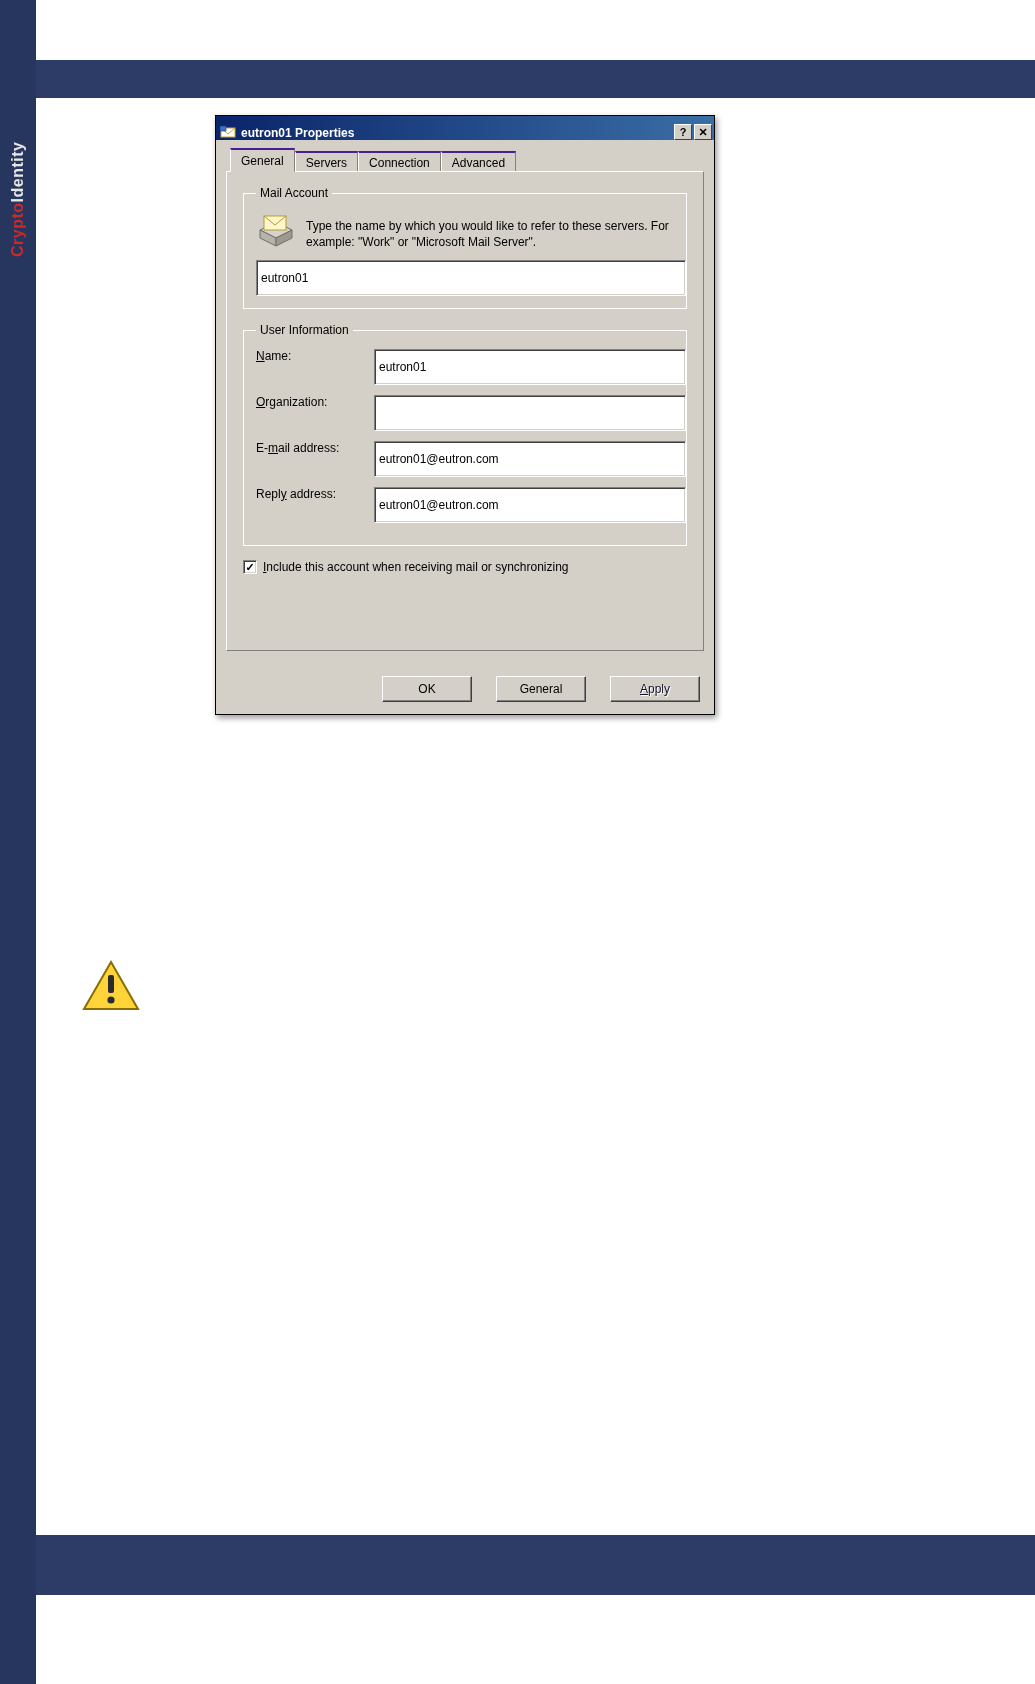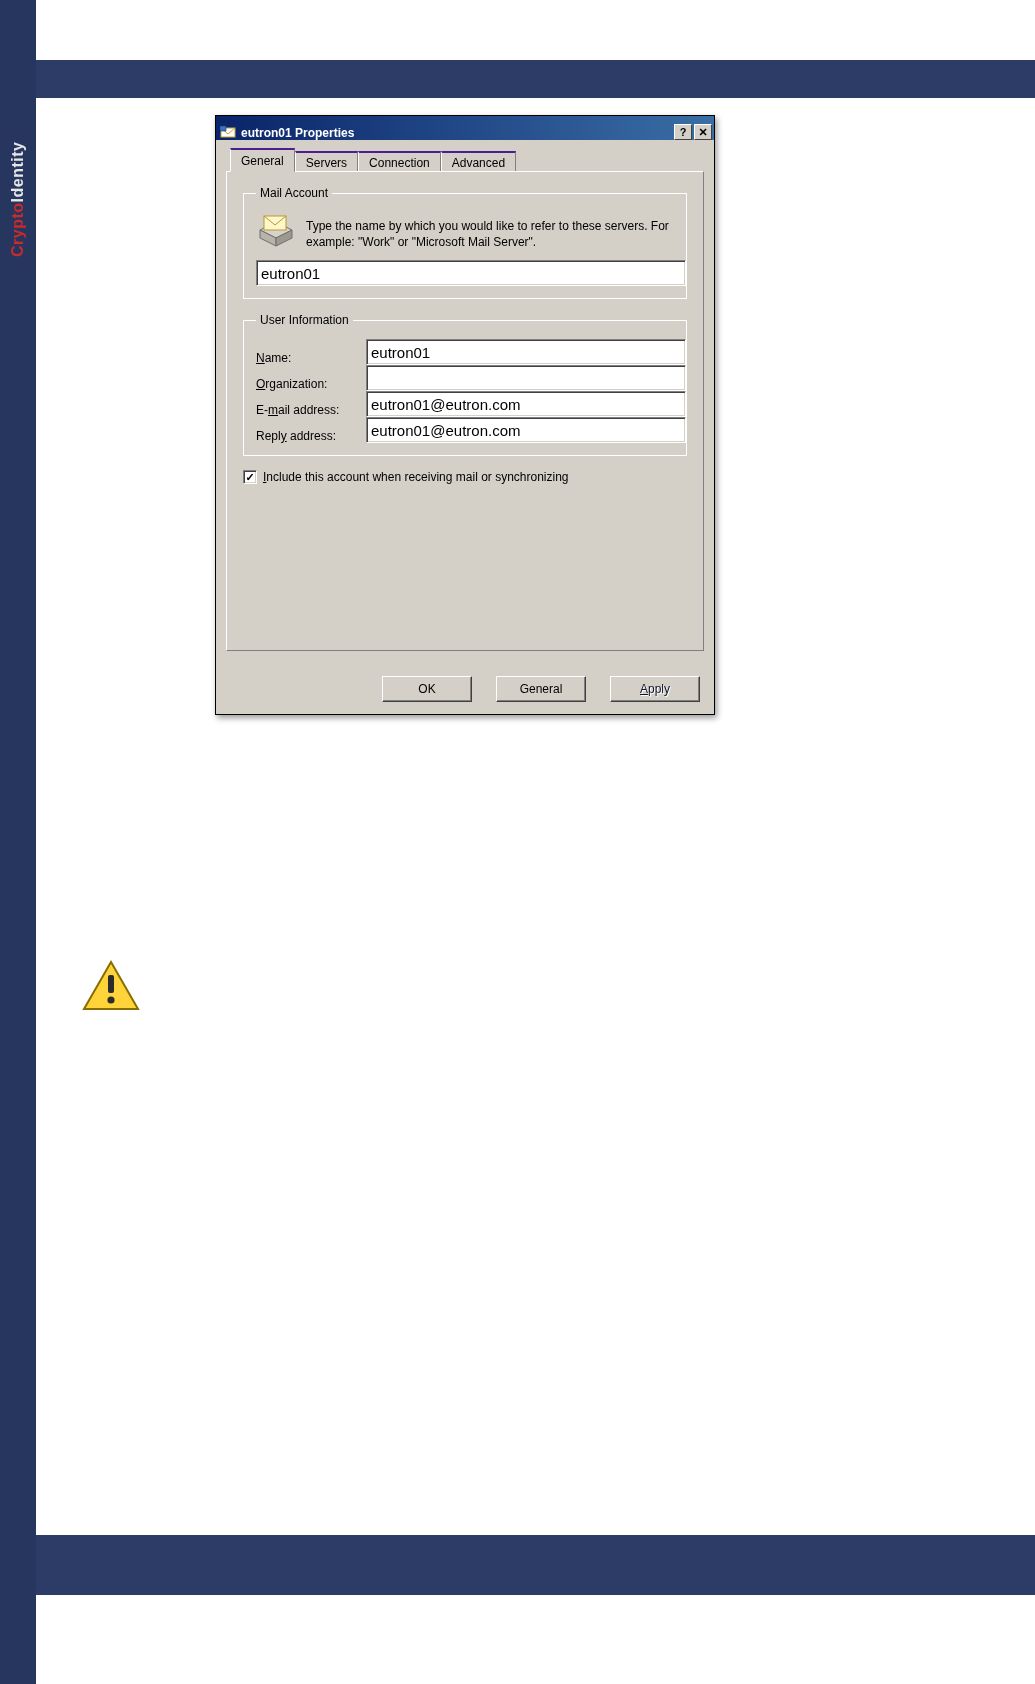--- a/index.html
+++ b/index.html
@@ -167,36 +167,37 @@
     justify-content: center;
   }
   .mail-desc-text {
     font-size: 12px;
     line-height: 1.35;
     color: #000;
   }
 
   .text-input {
     width: 100%;
-    height: 26px;
+    height: 36px;
     font-family: inherit;
-    font-size: 15px;
+    font-size: 12px;
     padding: 2px 4px;
     border: 1px solid #808080;
     border-right-color: #fff;
     border-bottom-color: #fff;
     box-shadow: inset 1px 1px 0 #404040, inset -1px -1px 0 #d4d0c8;
     background: #fff;
     color: #000;
   }
 
   .form-row {
     display: flex;
-    align-items: flex-end;
-    gap: 0;
+    align-items: flex-start;
+    margin-bottom: 10px;
+    gap: 8px;
   }
   .form-row .lbl {
     width: 110px;
     font-size: 12px;
     color: #000;
   }
   .form-row .lbl .ul { text-decoration: underline; }
   .form-row input { flex: 1; }
 
   .checkbox-row {

